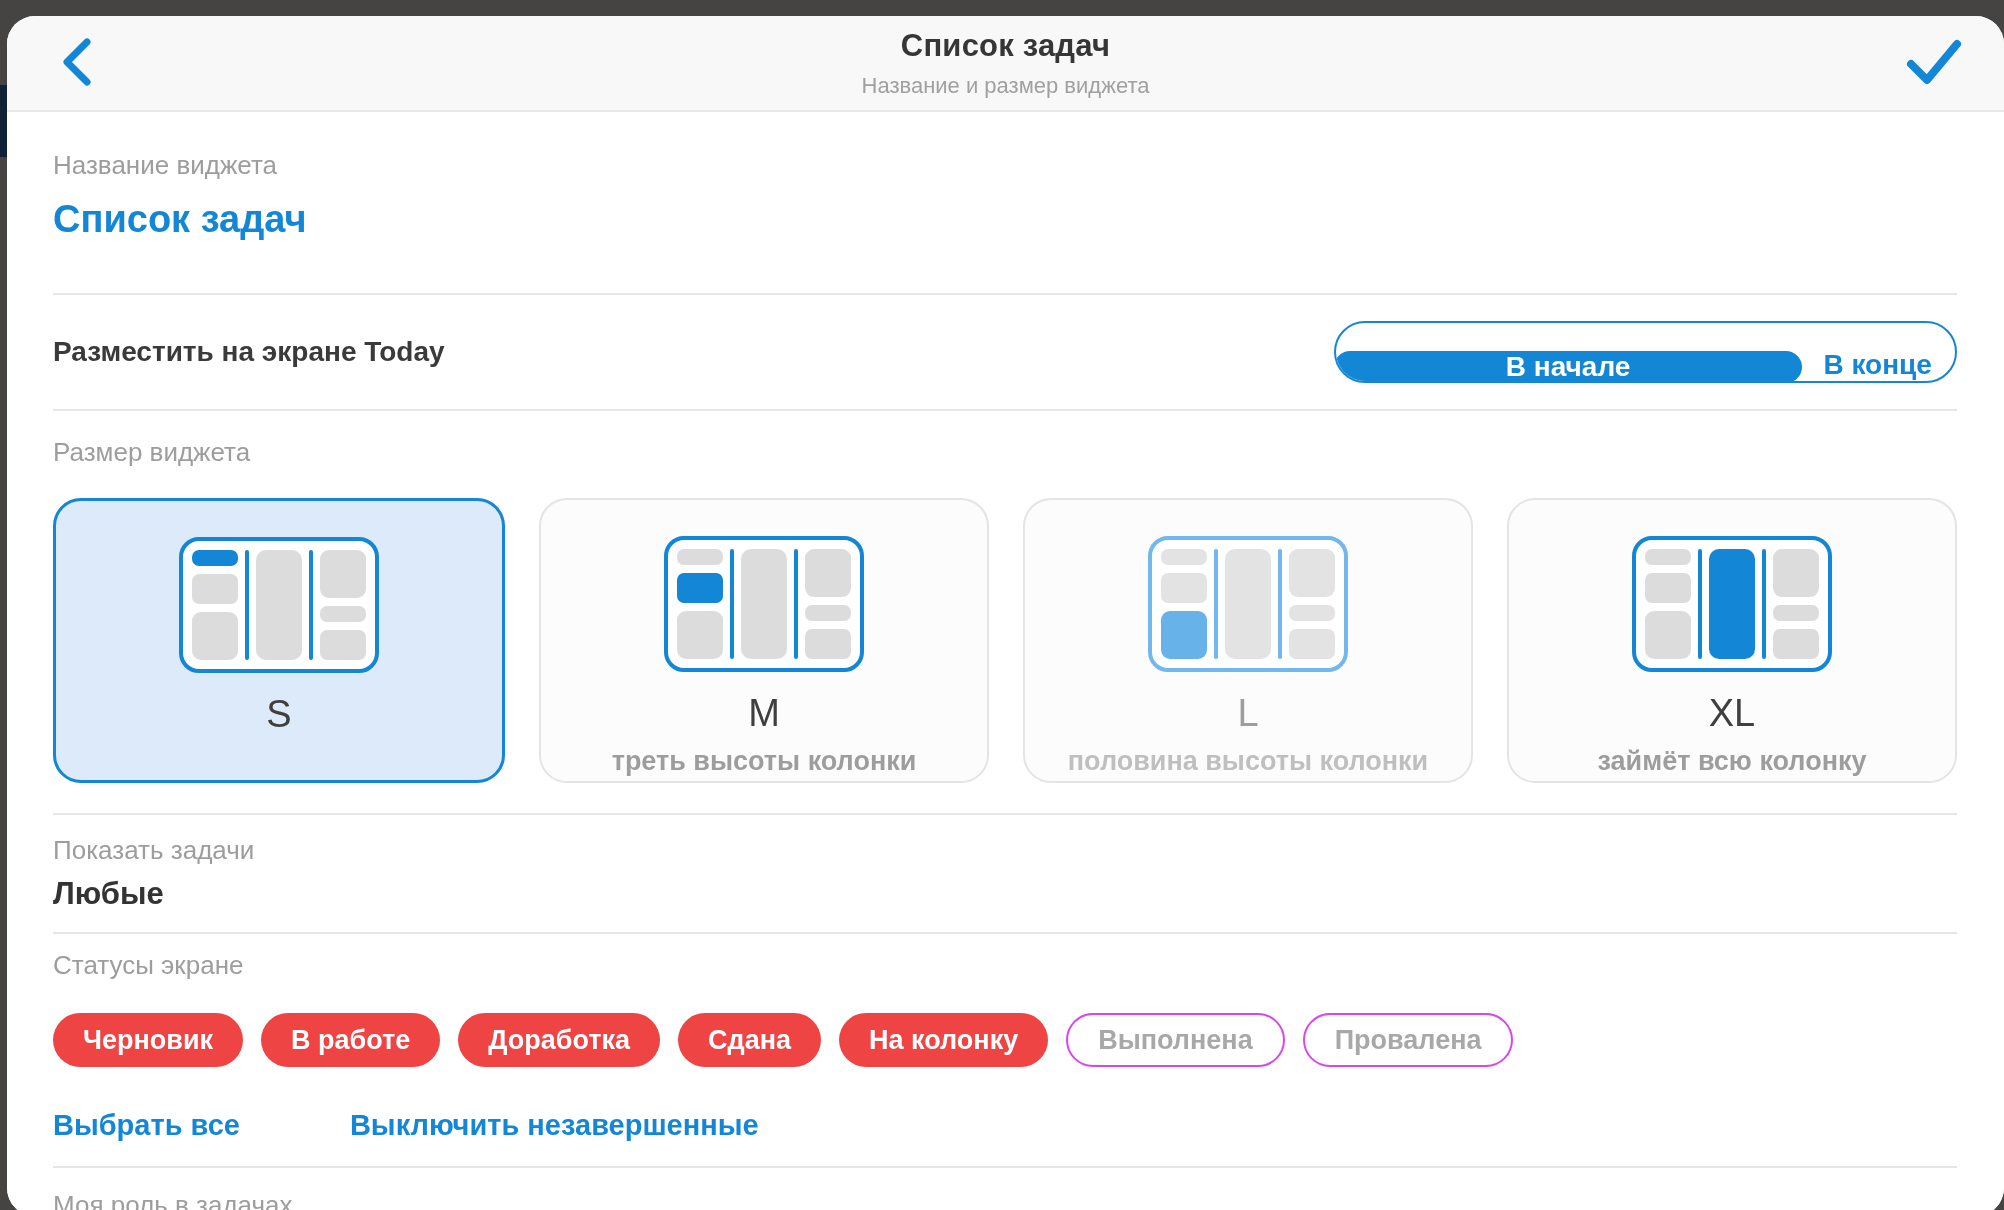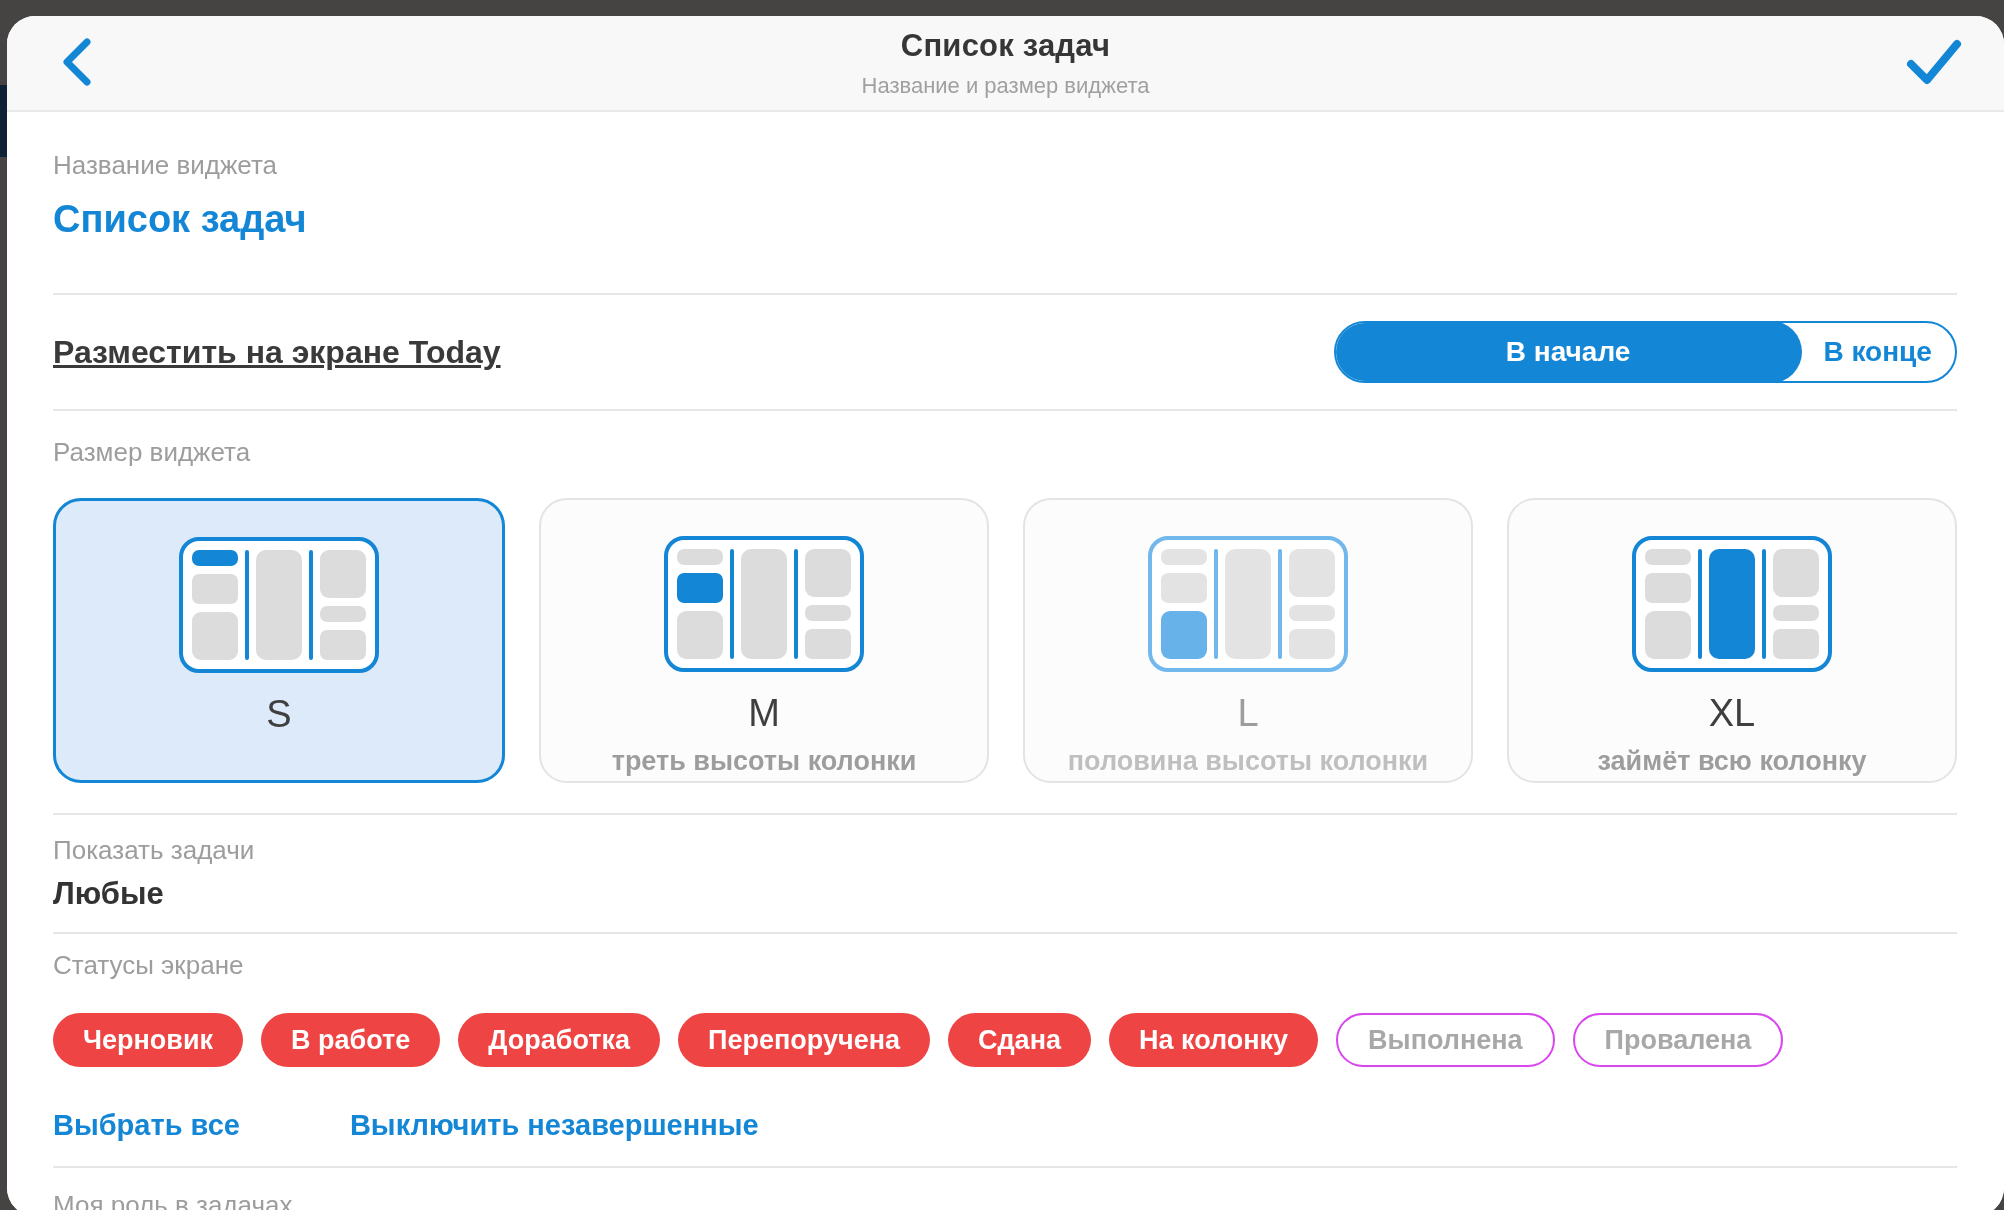--- a/index.html
+++ b/index.html
@@ -34,24 +34,24 @@
   .icon-btn { width: 64px; height: 64px; display: flex; align-items: center; justify-content: center; cursor: pointer; z-index: 2; background: none; border: none; }
   
   .content { flex: 1; padding: 0 47px 0 46px; background: #fff; }
   .divider { height: 2px; background: #e6e6e6; }
   .section-label { font-size: 26px; color: #9d9d9d; }
   
   .field-name { padding: 38px 0 52px 0; }
   .field-name .value { margin-top: 17px; font-size: 38px; font-weight: bold; color: #1386d6; }
   
   .placement-row { display: flex; align-items: center; justify-content: space-between; padding: 26px 0 26px 0; }
-  .placement-title { font-size: 32px; font-weight: bold; color: #3a3a3a; text-decoration: underline; }
+  .placement-title { font-size: 28px; font-weight: bold; color: #3a3a3a; }
   .segmented {
     width: 623px; height: 62px; border: 2px solid #1386d6; border-radius: 31px;
-    background: #fff; display: flex; overflow: hidden;
+    background: #fff; display: flex; overflow: hidden; align-items: flex-end;
   }
   .seg-option {
     flex: 1; display: flex; align-items: center; justify-content: center;
     font-size: 28px; font-weight: bold; color: #1386d6; cursor: pointer; border-radius: 31px;
   }
   .seg-option.selected { background: #1386d6; color: #fff; margin: -2px; flex-basis: calc(50% + 4px); }
   
   .size-section { padding: 26px 0 30px 0; }
   .size-cards { display: flex; gap: 34px; margin-top: 30px; }
   .size-card {
@@ -245,21 +245,20 @@
       <div class="value">Любые</div>
     </div>
     <div class="divider"></div>
 
     <div class="statuses">
       <div class="section-label">Статусы экране</div>
       <div class="chip-row">
         <button class="chip">Черновик</button>
         <button class="chip">В работе</button>
         <button class="chip">Доработка</button>
-        <button class="chip">Перепоручена</button>
         <button class="chip">Сдана</button>
         <button class="chip">На колонку</button>
         <button class="chip inactive">Выполнена</button>
         <button class="chip inactive">Провалена</button>
       </div>
       <div class="link-row">
         <button class="text-link">Выбрать все</button>
         <button class="text-link">Выключить незавершенные</button>
       </div>
     </div>

